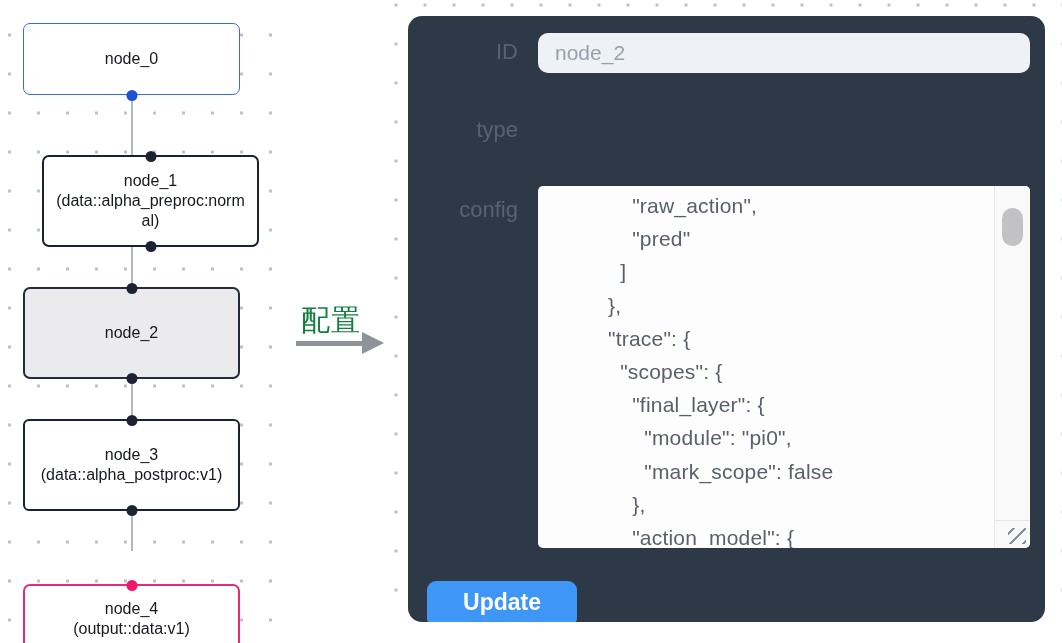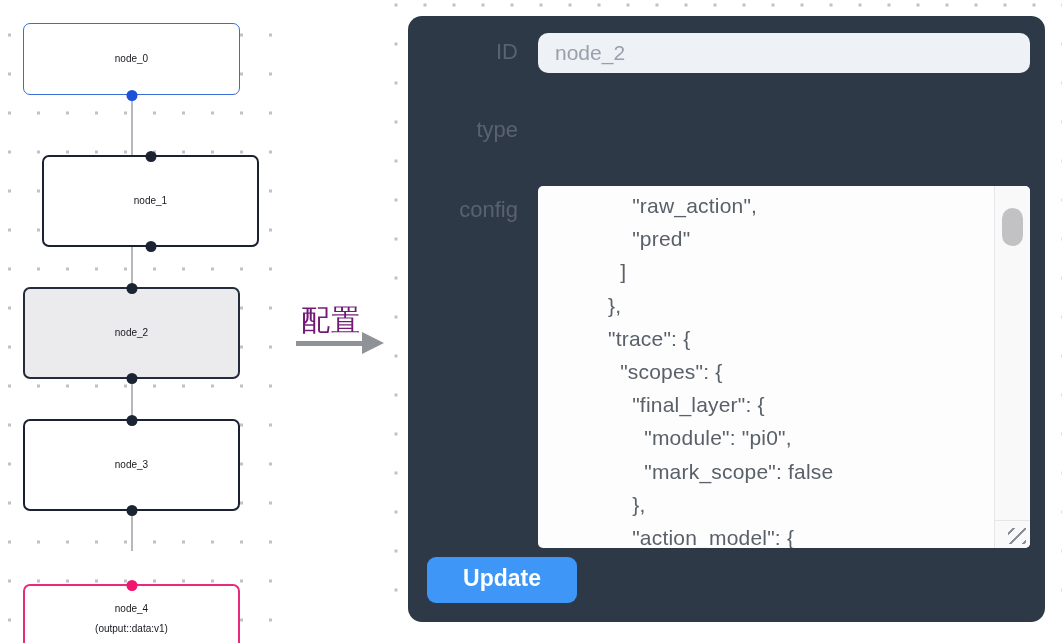--- a/index.html
+++ b/index.html
@@ -11,38 +11,38 @@
     background-image:radial-gradient(circle,#bfc1c6 1.5px,transparent 1.7px);
     background-size:29px 39px;background-position:-5px 15.5px;}
   .dots-right{position:absolute;left:393px;top:0;width:669px;height:622px;
     background-image:radial-gradient(circle,#bfc1c6 1.5px,transparent 1.7px);
     background-size:29px 39px;background-position:-11.5px -14.5px;}
 
   
   .fnode{position:absolute;left:23px;width:217px;box-sizing:border-box;
     background:#fff;border:2px solid #1a2130;border-radius:7px;
     display:flex;flex-direction:column;justify-content:center;align-items:center;
-    text-align:center;font-size:10px;line-height:20px;color:#15181f;
+    text-align:center;font-size:16px;line-height:20px;color:#15181f;
     padding:4px 9px;word-break:break-all;}
   .n0{top:23px;height:72px;border-color:#3b6bd6;border-width:1.5px;}
   .n1{top:155px;height:92px;margin-left:19px;}
   .n2{top:287px;height:92px;background:#ebebed;border-color:#232b3c;border-width:2.5px;}
-  .n3{top:419px;height:92px;}
+  .n3{top:419px;height:92px;border-radius:6px;}
   .n4{top:551px;height:70px;border-color:#e9297e;margin-top:33px;}
   .port{position:absolute;width:11px;height:11px;border-radius:50%;
     background:#1c2433;left:50%;transform:translateX(-50%);}
   .port.top{top:-6.5px}.port.bottom{bottom:-6.5px}
   .port.blue{background:#1d51d8}.port.pink{background:#f1156e}
   .edge{position:absolute;left:130.5px;width:2px;background:#b5b8bf;}
   .e0{top:95px;height:60px}.e1{top:247px;height:40px}
   .e2{top:379px;height:40px}.e3{top:511px;height:40px}
 
   
   .trans-label{position:absolute;left:296px;top:301px;width:70px;
-    font-size:29px;color:#701a75;text-align:center;letter-spacing:1px;}
+    font-size:29px;color:#15803d;text-align:center;letter-spacing:1px;}
   .arrow-shaft{position:absolute;left:296px;top:341px;width:67px;height:5px;background:#8f9296;}
   .arrow-head{position:absolute;left:362px;top:332px;width:0;height:0;
     border-top:11px solid transparent;border-bottom:11px solid transparent;
     border-left:22px solid #8f9296;}
 
   
   .panel{position:absolute;left:408px;top:16px;width:637px;height:606px;
     background:#2e3948;border-radius:14px;overflow:hidden;}
   .plabel{position:absolute;left:12px;width:98px;text-align:right;
     color:#5a6170;font-size:22px;line-height:24px;}
@@ -57,21 +57,21 @@
     font-family:"Liberation Sans","DejaVu Sans",sans-serif;
     font-size:21px;line-height:33.2px;color:#5a6069;letter-spacing:0.2px;}
   .sbtrack{position:absolute;right:0;top:0;width:36px;height:100%;
     background:#f9f9fa;border-left:1px solid #e6e6e9;box-sizing:border-box;}
   .sbthumb{position:absolute;right:7px;top:22px;width:21px;height:38px;
     border-radius:10.5px;background:#c2c2c5;}
   .sbcorner{position:absolute;right:0;bottom:0;width:36px;height:28px;
     border-top:1px solid #e6e6e9;box-sizing:border-box;}
   .grip{position:absolute;right:4px;bottom:4px;width:18px;height:16px;
     background:repeating-linear-gradient(135deg,transparent 0 3px,#8b9096 3px 5px,transparent 5px 9px);}
-  .updbtn{position:absolute;left:19px;top:541px;width:150px;height:46px;
+  .updbtn{position:absolute;left:19px;top:565px;width:150px;height:46px;
     background:#3e96f7;border:none;border-radius:9px;color:#ffffff;
     font-size:23px;font-weight:700;line-height:40px;text-align:center;
     font-family:"Liberation Sans","DejaVu Sans",sans-serif;padding-bottom:6px;cursor:pointer;}
 </style>
 </head>
 <body>
 
 <div class="stage">
 
   <div class="dots-left"></div>
@@ -81,32 +81,34 @@
   <div class="edge e2"></div>
   <div class="edge e3"></div>
 
   <div class="fnode n0">
     <div>node_0</div>
     <span class="port bottom blue"></span>
   </div>
 
   <div class="fnode n1">
     <div>node_1</div>
+    <div>(data::alpha_preproc:normal)</div>
     <span class="port top"></span>
     <span class="port bottom"></span>
   </div>
 
   <div class="fnode n2">
     <div>node_2</div>
     <span class="port top"></span>
     <span class="port bottom"></span>
   </div>
 
   <div class="fnode n3">
     <div>node_3</div>
+    <div>(data::alpha_postproc:v1)</div>
     <span class="port top"></span>
     <span class="port bottom"></span>
   </div>
 
   <div class="fnode n4">
     <div>node_4</div>
     <div>(output::data:v1)</div>
     <span class="port top pink"></span>
   </div>
 

